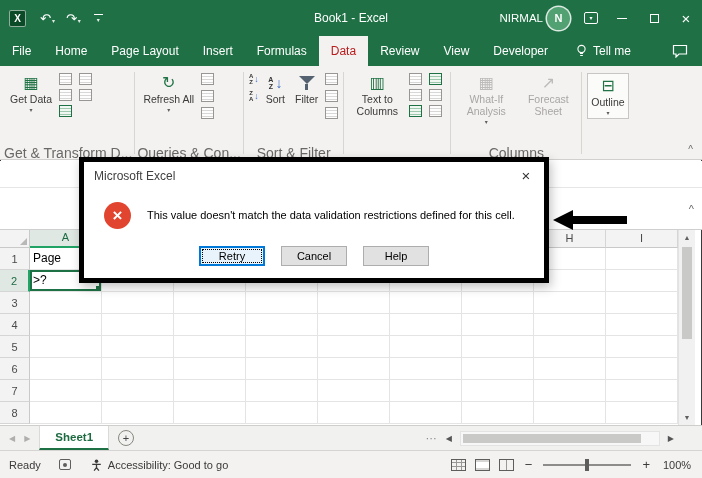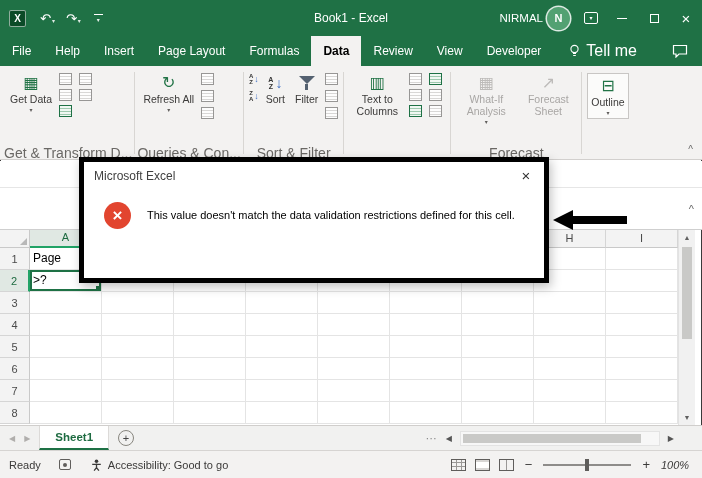--- a/index.html
+++ b/index.html
@@ -23,22 +23,22 @@
   .rdo{width:14px;height:12px;border:1px solid #fff;border-radius:2px;display:flex;align-items:center;justify-content:center;margin-right:8px;}
   .rdo span{font-size:6px;line-height:6px;color:#fff;}
   .wbtn{width:32px;height:100%;display:flex;align-items:center;justify-content:center;color:#fff;}
   .min-glyph{width:10px;height:1px;background:#fff;display:block;}
   .max-glyph{width:9px;height:9px;border:1px solid #fff;display:block;}
   .close-glyph{font-size:15px;line-height:15px;}
 
   
   .tabsrow{position:absolute;top:36px;left:0;right:0;height:30px;background:#1F7145;display:flex;align-items:stretch;color:#fff;}
   .rtab{padding:0 12px;line-height:30px;font-size:12px;white-space:nowrap;cursor:default;}
-  .rtab.active{background:#F3F2F1;color:#000000;font-weight:700;text-align:center;}
-  .tellme{display:flex;align-items:center;gap:6px;margin-left:16px;font-size:16px;}
+  .rtab.active{background:#F3F2F1;color:#b91c1c;font-weight:400;text-align:center;}
+  .tellme{display:flex;align-items:center;gap:6px;margin-left:16px;font-size:12px;}
   .comment-ic{margin-left:auto;margin-right:14px;display:flex;align-items:center;}
 
   
   .ribbon{position:absolute;top:66px;left:0;right:0;height:94px;background:#F3F2F1;border-bottom:1px solid #D2D0CE;display:flex;align-items:stretch;padding:1px 2px 0 2px;}
   .rgroup{display:flex;flex-direction:column;}
   .rgroup-content{flex:1;display:flex;align-items:flex-start;gap:4px;padding:4px 5px 0 5px;}
   .rgroup-label{height:16px;font-size:14px;color:#6a6865;text-align:center;white-space:nowrap;overflow:hidden;padding:2px 2px 0 2px;}
   .rdivider{width:1px;background:#D8D6D3;margin:5px 0;}
   .bigbtn{display:flex;flex-direction:column;align-items:center;gap:1px;padding:2px 3px;font-size:10.5px;color:#3b3a39;text-align:center;line-height:1.12;cursor:default;}
   .bigbtn .ico{height:20px;display:flex;align-items:center;font-size:16px;color:#6b6a69;}
@@ -108,21 +108,21 @@
   .sb-macro::after{content:"";position:absolute;left:3px;top:2.5px;width:4px;height:4px;border-radius:50%;background:#605E5C;}
   .sb-access{display:flex;align-items:flex-start;gap:6px;margin-left:20px;}
   .sb-right{margin-left:auto;display:flex;align-items:center;gap:9px;margin-right:9px;}
   .vico{width:15px;height:12px;border:1px solid #5F5D5B;background:#fff;}
   .vico.grid-v{background:repeating-linear-gradient(90deg,transparent 0 4px,#9a9896 4px 5px),repeating-linear-gradient(0deg,transparent 0 3px,#9a9896 3px 4px);}
   .vico.layout-v{box-shadow:inset 0 2px 0 #D8D6D4, inset 0 -2px 0 #D8D6D4;}
   .vico.break-v{background:linear-gradient(90deg,transparent 0 6px,#9a9896 6px 7px,transparent 7px);}
   .zoom-sign{font-size:13px;line-height:13px;color:#3B3A39;padding:0 2px;}
   .zoom-track{width:88px;height:2px;background:#8E8C8A;position:relative;}
   .zoom-thumb{position:absolute;left:42px;top:-5px;width:4px;height:12px;background:#5F5D5B;}
-  .zoom-val{min-width:32px;text-align:left;font-style:italic;}
+  .zoom-val{min-width:32px;text-align:center;}
 
   
   .dialog{position:absolute;left:79px;top:157px;width:470px;height:126px;background:#fff;border:5px solid #000;z-index:50;box-shadow:2px 4px 10px rgba(0,0,0,.25);}
   .dlg-head{height:27px;display:flex;align-items:center;padding:0 7px 0 10px;}
   .dlg-title{font-size:12px;color:#404040;}
   .dlg-close{margin-left:auto;width:22px;text-align:center;font-size:15px;color:#333;cursor:default;}
   .dlg-body{display:flex;align-items:center;gap:16px;padding:8px 8px 0 20px;height:44px;}
   .err-icon{flex:0 0 auto;width:27px;height:27px;border-radius:50%;background:#E2452F;color:#fff;display:flex;align-items:center;justify-content:center;}
   .err-icon span{font-size:17px;line-height:17px;font-weight:700;}
   .dlg-msg{font-size:11px;color:#000;white-space:nowrap;overflow:hidden;}
@@ -173,23 +173,23 @@
         </div>
       <div class="wbtn">
           <span class="close-glyph">×</span>
         </div>
     </div>
   </div>
 
   <div class="tabsrow">
     <div style="display:flex;">
         <div class="rtab">File</div>
-        <div class="rtab">Help</div>
+        <div class="rtab">Home</div>
+        <div class="rtab">Page Layout</div>
         <div class="rtab">Insert</div>
-        <div class="rtab">Page Layout</div>
         <div class="rtab">Formulas</div>
         <div class="rtab active">Data</div>
         <div class="rtab">Review</div>
         <div class="rtab">View</div>
         <div class="rtab">Developer</div>
       </div>
     <div class="tellme">
       <svg width="11" height="14" viewBox="0 0 11 14">
           <circle cx="5.5" cy="5" r="3.6" fill="none" stroke="#fff" stroke-width="1.1"></circle>
           <path d="M4 9.5h3M4.2 11.5h2.6" stroke="#fff" stroke-width="1.1" fill="none"></path>
@@ -304,21 +304,21 @@
         <div class="bigbtn disabled" style="max-width:60px;">
           <span class="ico">▦</span>
           <span>What-If Analysis</span>
           <span class="chev">▾</span>
         </div>
         <div class="bigbtn disabled" style="max-width:56px;">
           <span class="ico">↗</span>
           <span>Forecast Sheet</span>
         </div>
       </div>
-      <div class="rgroup-label">Forecast</div>
+      <div class="rgroup-label">Columns</div>
     </div>
 
     <div class="rdivider"></div>
 
     <div class="rgroup">
       <div class="rgroup-content">
         <div class="bigbtn outline-box">
           <span class="ico green">⊟</span>
           <span>Outline</span>
           <span class="chev">▾</span>
@@ -503,19 +503,24 @@
     <div class="dlg-head">
       <span class="dlg-title">Microsoft Excel</span>
       <span class="dlg-close">×</span>
     </div>
     <div class="dlg-body">
       <span class="err-icon">
           <span>×</span>
         </span>
       <span class="dlg-msg">This value doesn't match the data validation restrictions defined for this cell.</span>
     </div>
+    <div class="dlg-buttons">
+      <button class="dlg-btn default">Retry</button>
+      <button class="dlg-btn">Cancel</button>
+      <button class="dlg-btn">Help</button>
+    </div>
   </div>
 
   <svg class="annot-arrow" width="74" height="20" viewBox="0 0 74 20">
     <polygon points="0,10 20,0 20,6 74,6 74,14 20,14 20,20" fill="#000"></polygon>
   </svg>
 
 </div>
 
 </body></html>

